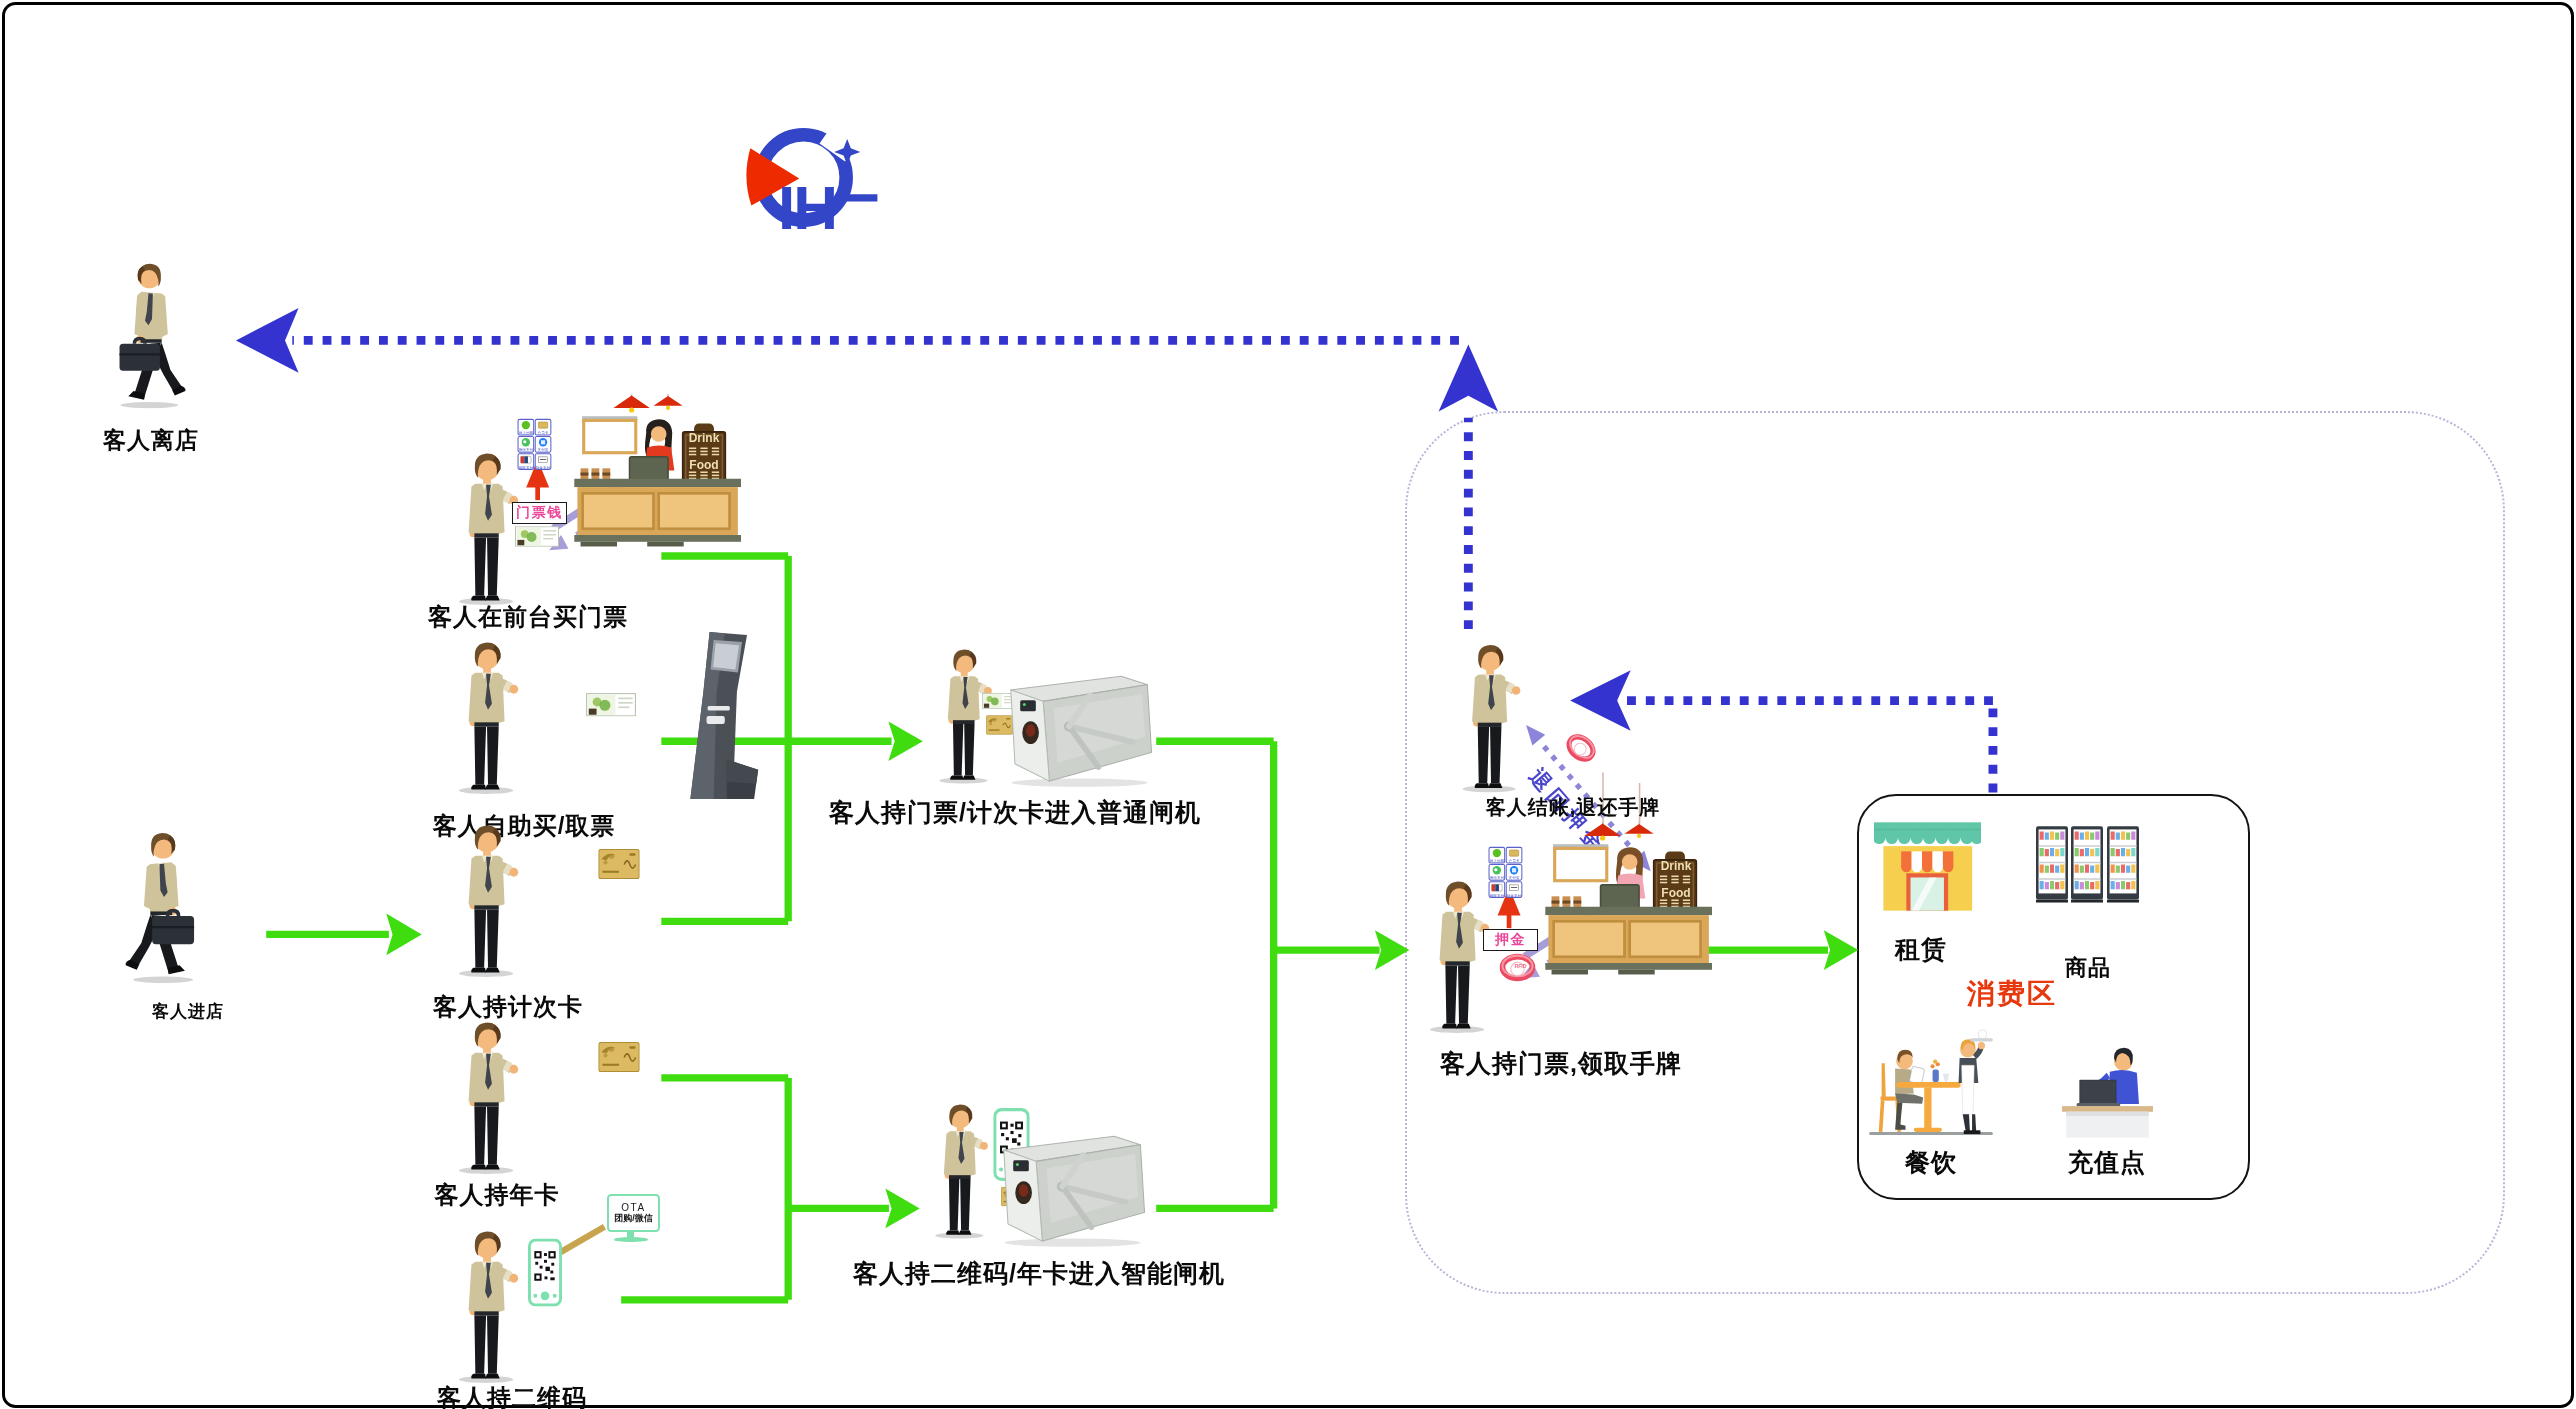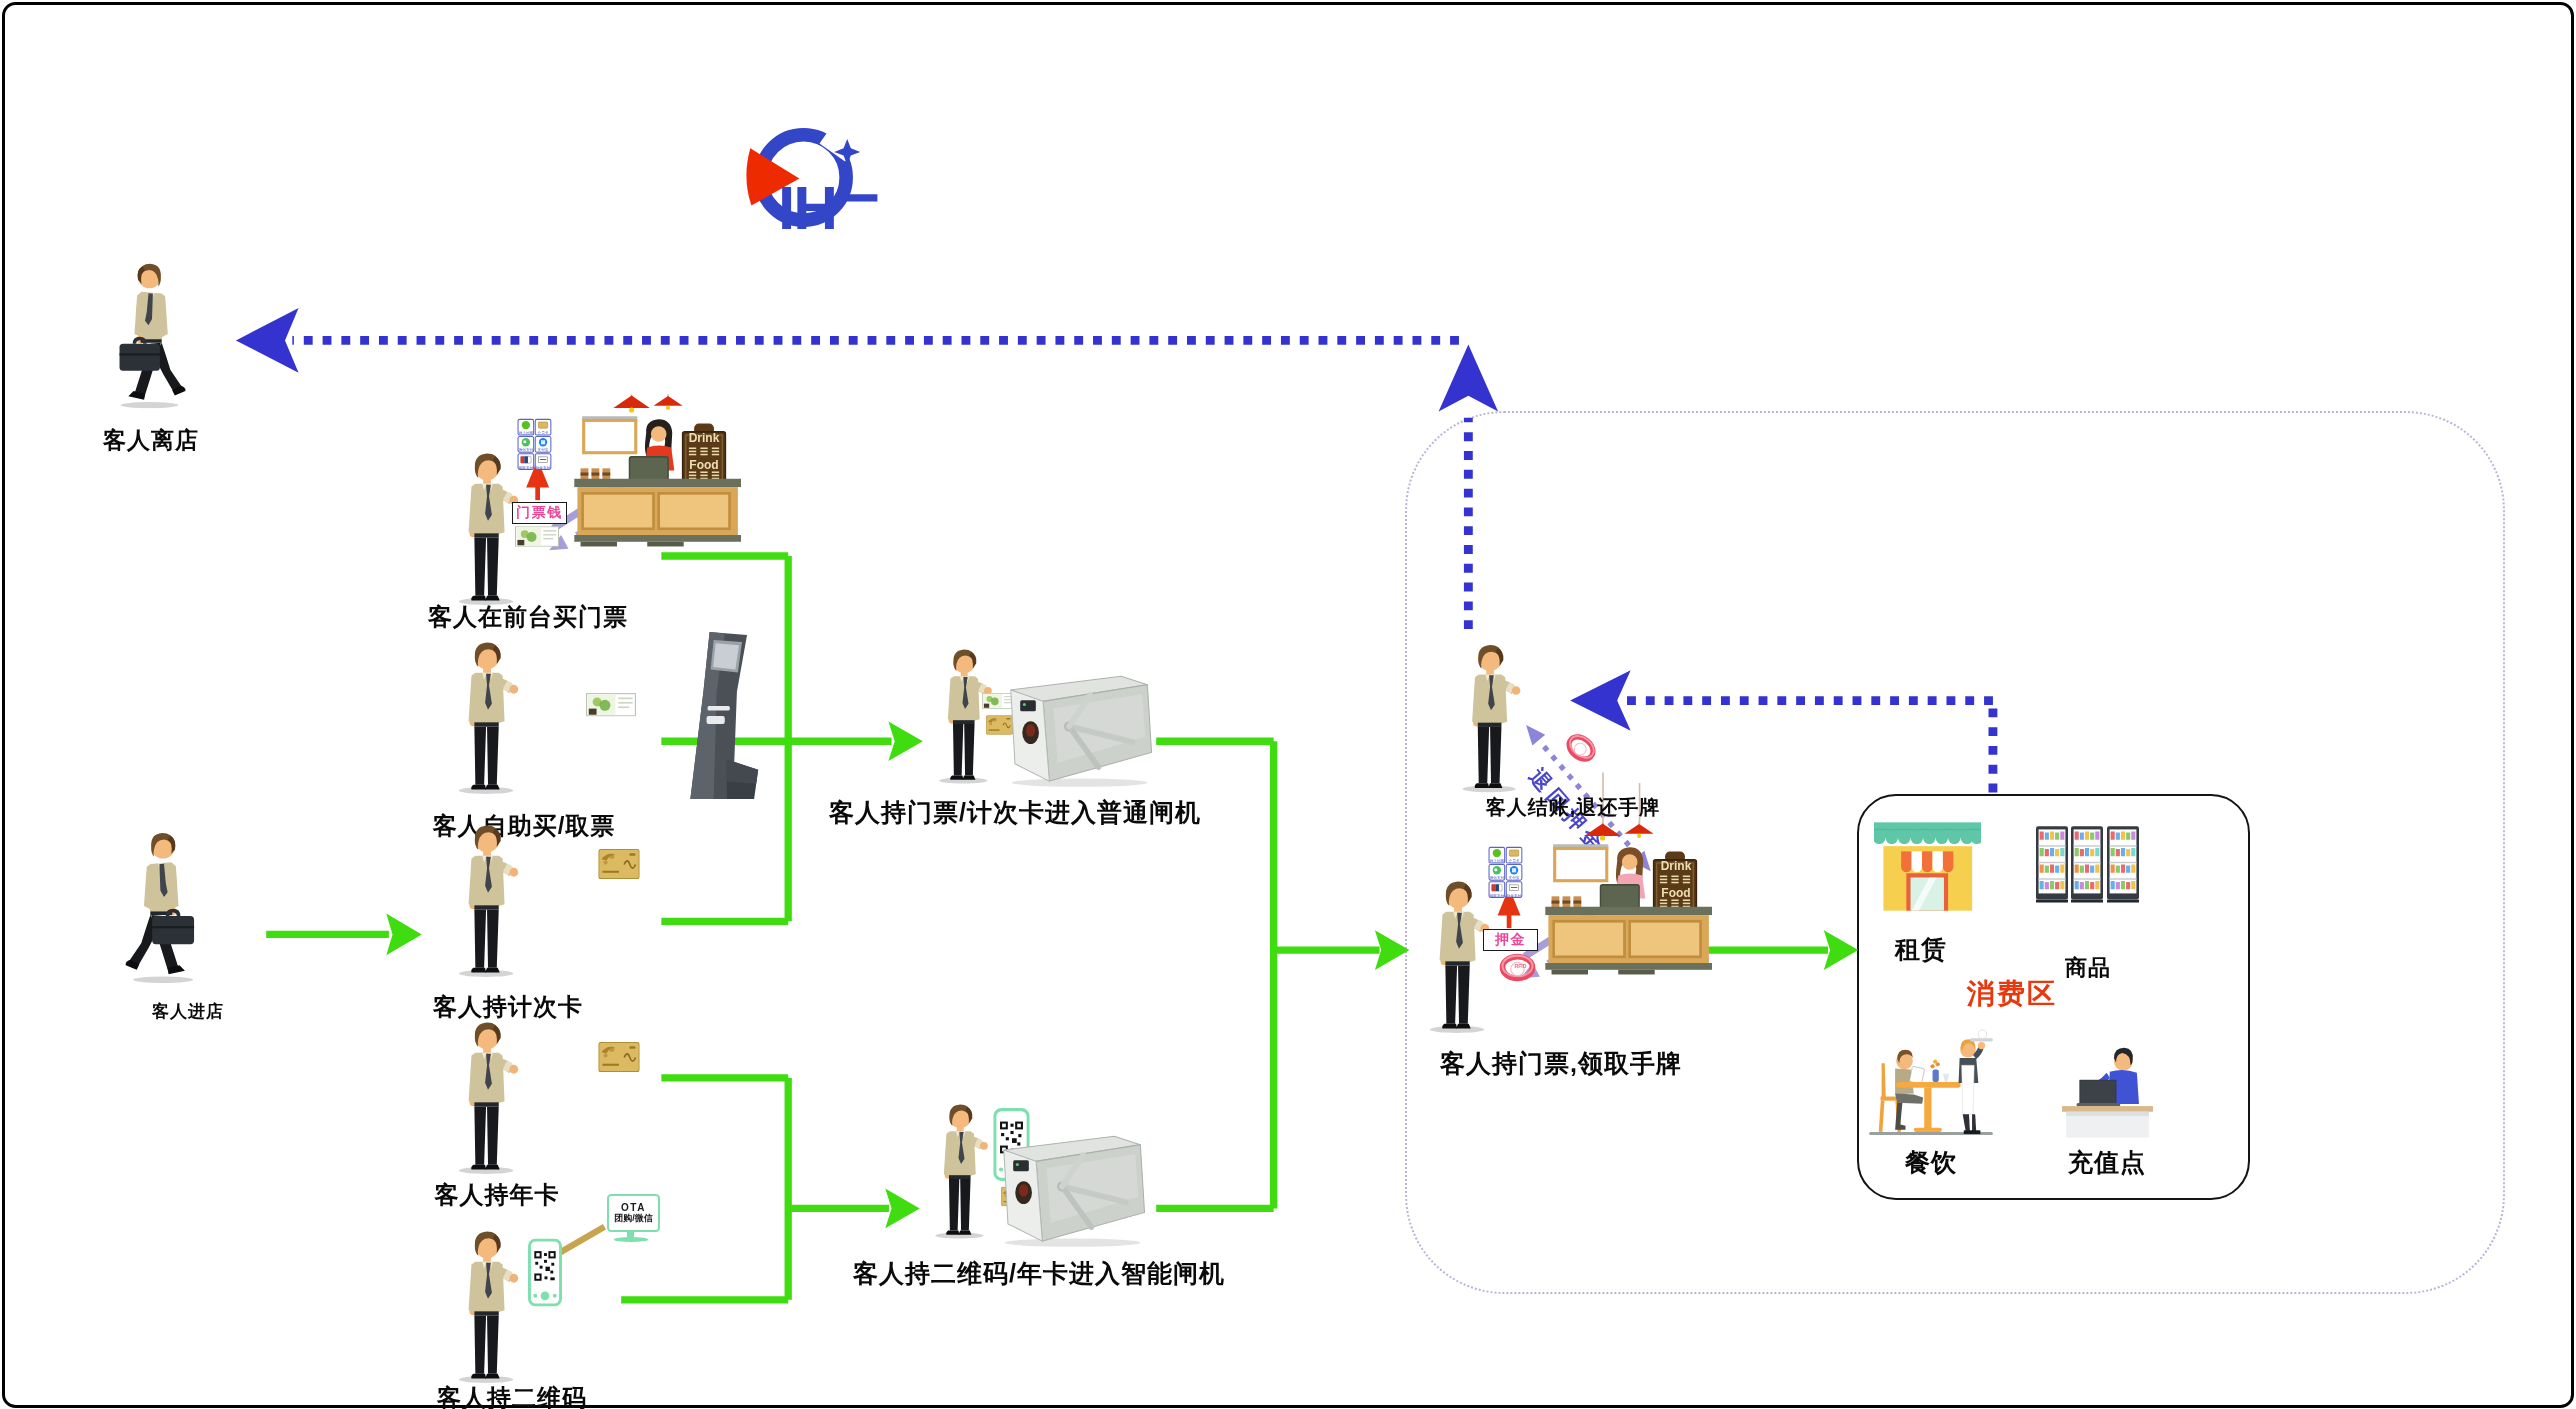--- a/index.html
+++ b/index.html
@@ -24,21 +24,21 @@
               color:#e8380d;white-space:nowrap;letter-spacing:2.1px;}
   .refund-text{position:absolute;left:1544px;top:763px;font-size:21px;font-weight:700;color:#4946cc;
                letter-spacing:5.2px;transform:rotate(49deg);transform-origin:left top;white-space:nowrap;}
   .pay-lbl{position:absolute;width:18px;text-align:center;font-size:3.7px;color:#4a52c0;
            white-space:nowrap;overflow:hidden;}
   .menu-txt{position:absolute;transform:translateX(-50%);font-size:12px;font-weight:700;color:#efdfb2;
             white-space:nowrap;}
   .ota-box{position:absolute;left:607px;top:1194px;width:49px;height:34px;border:2.1px solid #7de0ae;
            border-radius:4.2px;background:#fff;display:flex;flex-direction:column;align-items:center;
            justify-content:center;line-height:1.05;}
-  .ota-box .t1{font-size:10px;font-weight:700;color:#1a1a1a;letter-spacing:1.6px;}
+  .ota-box .t1{font-size:10px;font-weight:400;color:#1a1a1a;letter-spacing:1.6px;}
   .ota-box .t2{font-size:9px;font-weight:700;color:#1a1a1a;text-align:right;}
   .ota-stand{position:absolute;left:627px;top:1231px;width:7.3px;height:6.8px;background:#7de0ae;}
   .ota-base{position:absolute;left:614px;top:1237px;width:34px;height:4.7px;border-radius:50%;background:#7de0ae;}
   .rfid-txt{position:absolute;left:1505px;top:963px;width:31px;text-align:center;font-size:5.2px;
             font-weight:700;color:#ef6a84;}
 </style>
 </head>
 <body>
 
 <div id="stage">

